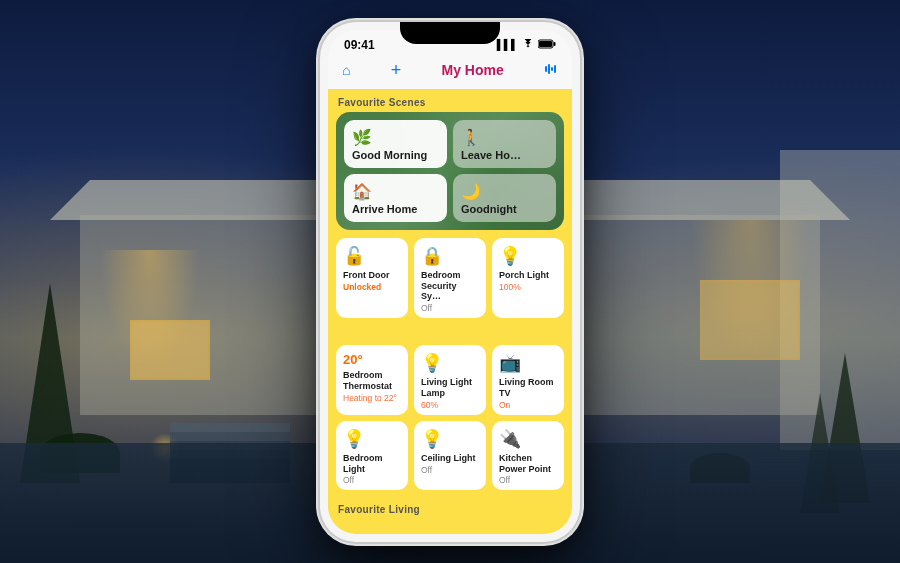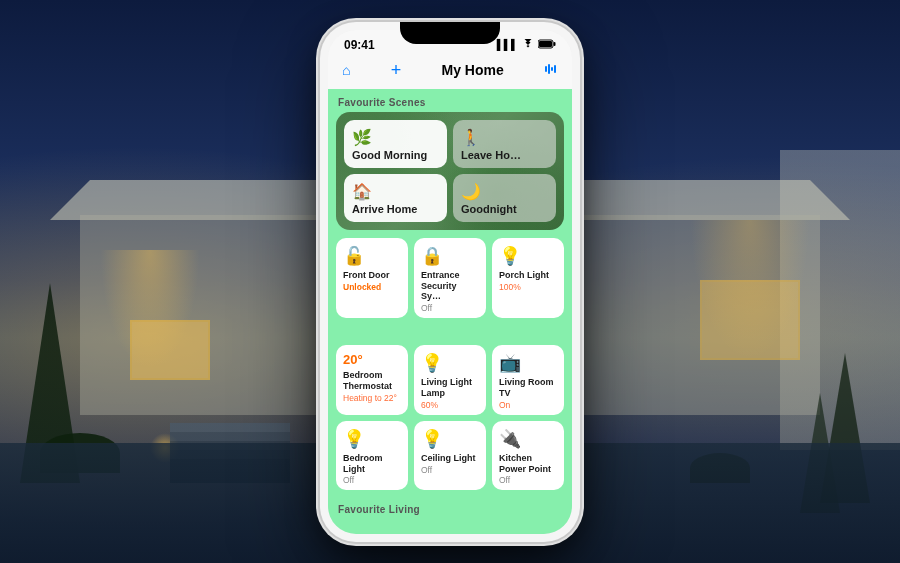--- a/index.html
+++ b/index.html
@@ -151,32 +151,32 @@
       background: #f8f8f8;
       display: flex;
       align-items: center;
       justify-content: space-between;
       padding: 4px 14px 8px;
       flex-shrink: 0;
     }
     .nav-title {
       font-size: 14px;
       font-weight: 600;
-      color: #000000;
+      color: #be185d;
     }
     .nav-icon {
       color: #007AFF;
       font-size: 14px;
     }
 
     
     .phone-content {
       flex: 1;
       overflow: hidden;
-      background: #86efac;
+      background: #fde047;
     }
 
     .section-label {
       font-size: 10px;
       font-weight: 600;
       color: #555;
       padding: 8px 10px 4px;
       letter-spacing: 0.3px;
     }
 
@@ -504,21 +504,21 @@
           <div class="accessories-grid" style="margin-bottom:6px;">
 
             <div class="accessory-card">
               <span class="acc-icon">🔓</span>
               <span class="acc-name">Front Door</span>
               <span class="acc-status unlocked">Unlocked</span>
             </div>
 
             <div class="accessory-card">
               <span class="acc-icon">🔒</span>
-              <span class="acc-name">Entrance Security Sy…</span>
+              <span class="acc-name">Bedroom Security Sy…</span>
               <span class="acc-status">Off</span>
             </div>
 
             <div class="accessory-card">
               <span class="acc-icon" style="color:#f0c040;">💡</span>
               <span class="acc-name">Porch Light</span>
               <span class="acc-status on">100%</span>
             </div>
 
           </div>

